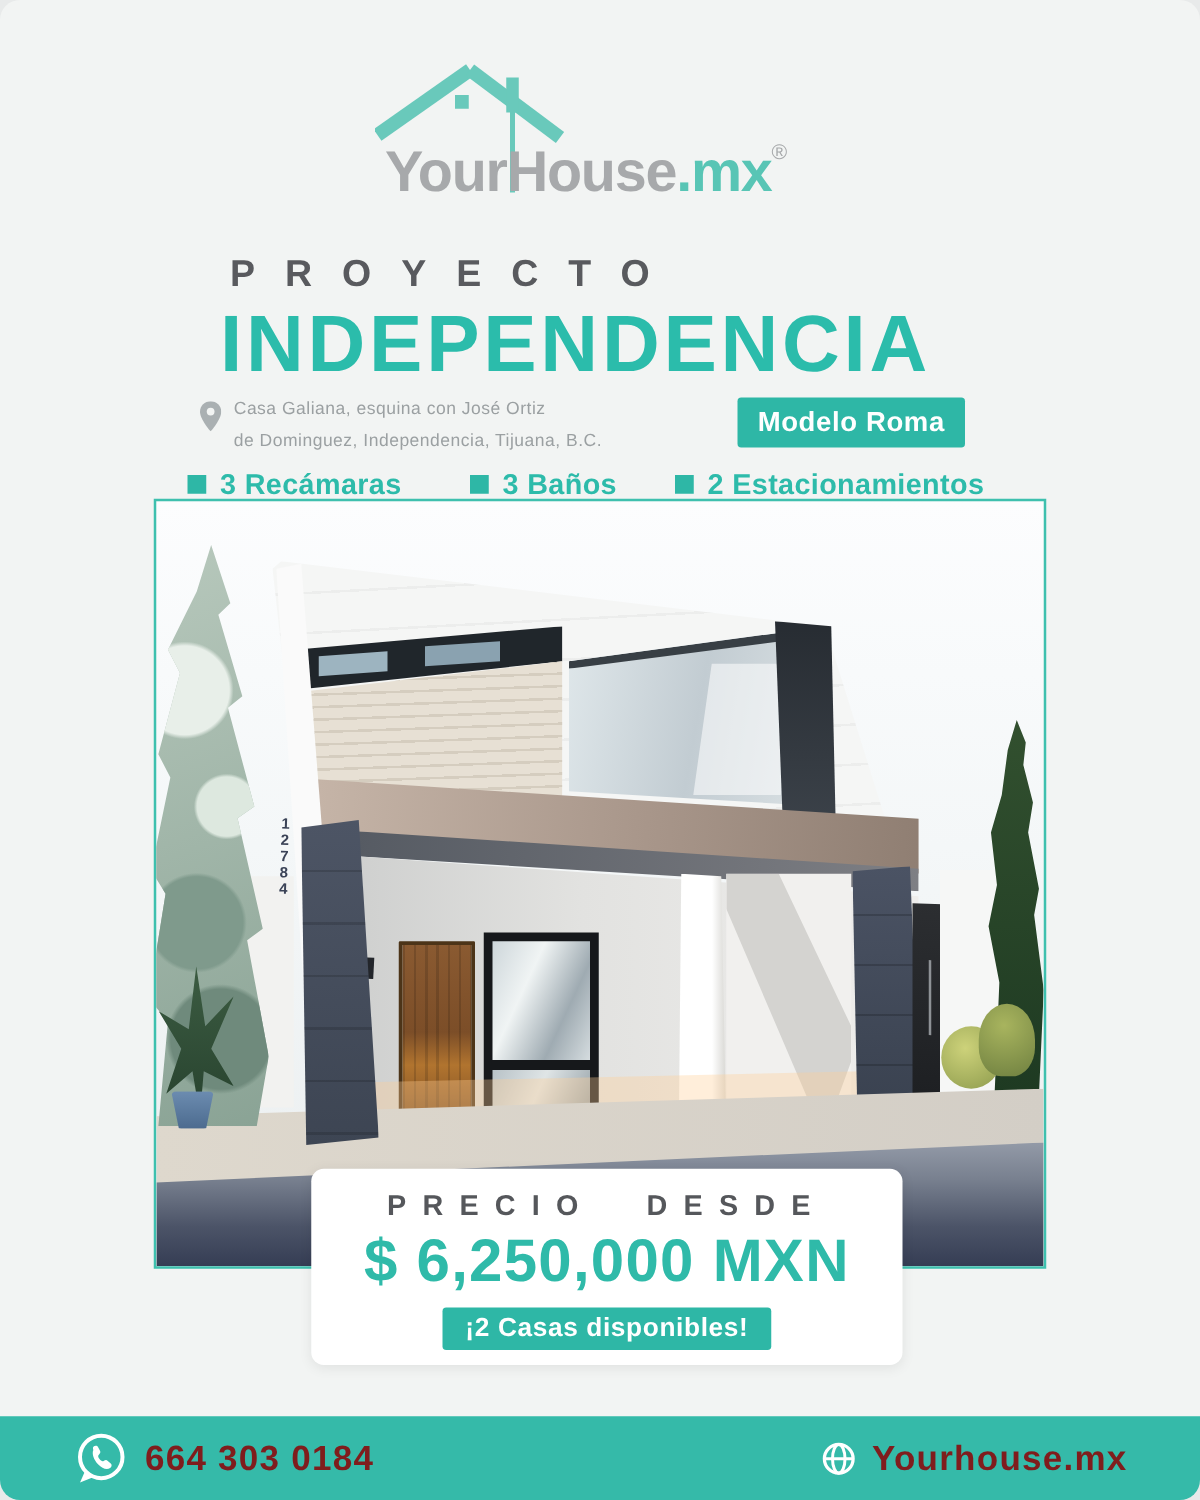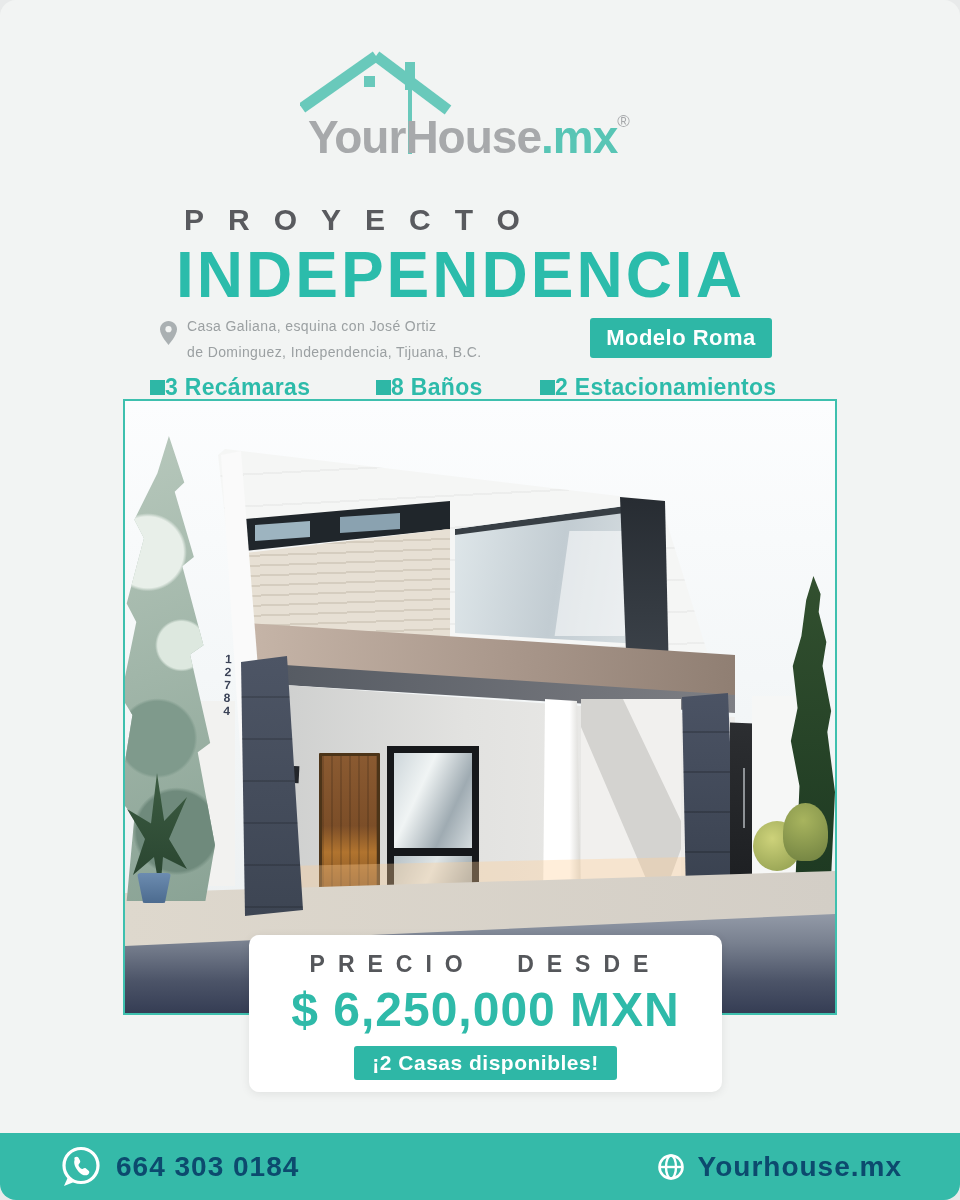--- a/index.html
+++ b/index.html
@@ -24,21 +24,21 @@
   
   .location{position:absolute;left:160px;top:313px;display:flex;gap:10px;align-items:flex-start;}
   .location .pin{margin-top:8px;}
   .loc-text{font-size:14px;line-height:26px;color:#9ba0a2;font-weight:500;letter-spacing:.4px;}
 
   .model-badge{position:absolute;left:590px;top:318px;width:182px;height:40px;background:#2eb7a6;
                color:#fff;font-size:22px;font-weight:700;display:flex;align-items:center;
                justify-content:center;border-radius:3px;letter-spacing:.5px;}
 
   
-  .feature{position:absolute;top:374px;display:flex;align-items:center;}
+  .feature{position:absolute;top:374px;display:flex;align-items:center;gap:11px;}
   .f1{left:150px;} .f2{left:376px;} .f3{left:540px;}
   .feature .sq{width:15px;height:15px;background:#2eb7a6;}
   .feature .flabel{font-size:23px;font-weight:600;color:#2dbbaa;letter-spacing:.3px;white-space:nowrap;}
 
   
   .photo{position:absolute;left:123px;top:399px;width:710px;height:612px;border:2px solid #3ec0ae;
          background:linear-gradient(180deg,#fcfdfe 0%,#f4f7f8 45%,#eaeeef 100%);overflow:hidden;}
   .photo div{position:absolute;}
 
   .upper-volume{left:70px;top:45px;width:520px;height:215px;background:#f5f6f5;
@@ -142,21 +142,21 @@
     border-radius:10px;box-shadow:0 2px 10px rgba(0,0,0,.08);text-align:center;z-index:5;}
   .price-kicker{margin-top:16px;font-size:23px;font-weight:600;color:#55575b;
     letter-spacing:13px;word-spacing:22px;}
   .price-amount{margin-top:4px;font-size:48px;font-weight:700;color:#2fbaa9;letter-spacing:1px;}
   .price-badge{display:inline-block;margin-top:9px;background:#2eb7a6;color:#fff;font-size:21px;
     font-weight:700;padding:5px 18px;border-radius:3px;letter-spacing:.5px;}
 
   
   .footer{position:absolute;left:0;top:1133px;width:960px;height:67px;background:#35baa9;
     display:flex;align-items:center;justify-content:space-between;padding:0 58px;box-sizing:border-box;}
-  .contact{display:flex;align-items:center;gap:13px;color:#0c4a6e;}
+  .contact{display:flex;align-items:center;gap:13px;color:#7f1d1d;}
   .contact .ctext{font-size:28px;font-weight:700;letter-spacing:1px;white-space:nowrap;}
 </style>
 </head>
 <body>
 
 <div id="poster">
 
   <div class="logo">
     <div class="logo-inner">
       <svg class="logo-svg" width="340" height="130" viewBox="0 0 340 130">
@@ -188,21 +188,21 @@
   <div class="model-badge">
     <span>Modelo Roma</span>
   </div>
 
   <div class="feature f1">
     <span class="sq"></span>
     <span class="flabel">3 Recámaras</span>
   </div>
   <div class="feature f2">
     <span class="sq"></span>
-    <span class="flabel">8 Baños</span>
+    <span class="flabel">3 Baños</span>
   </div>
   <div class="feature f3">
     <span class="sq"></span>
     <span class="flabel">2 Estacionamientos</span>
   </div>
 
   <div class="photo">
     <div class="upper-volume"></div>
     <div class="window-strip">
       <div class="slat1"></div>

